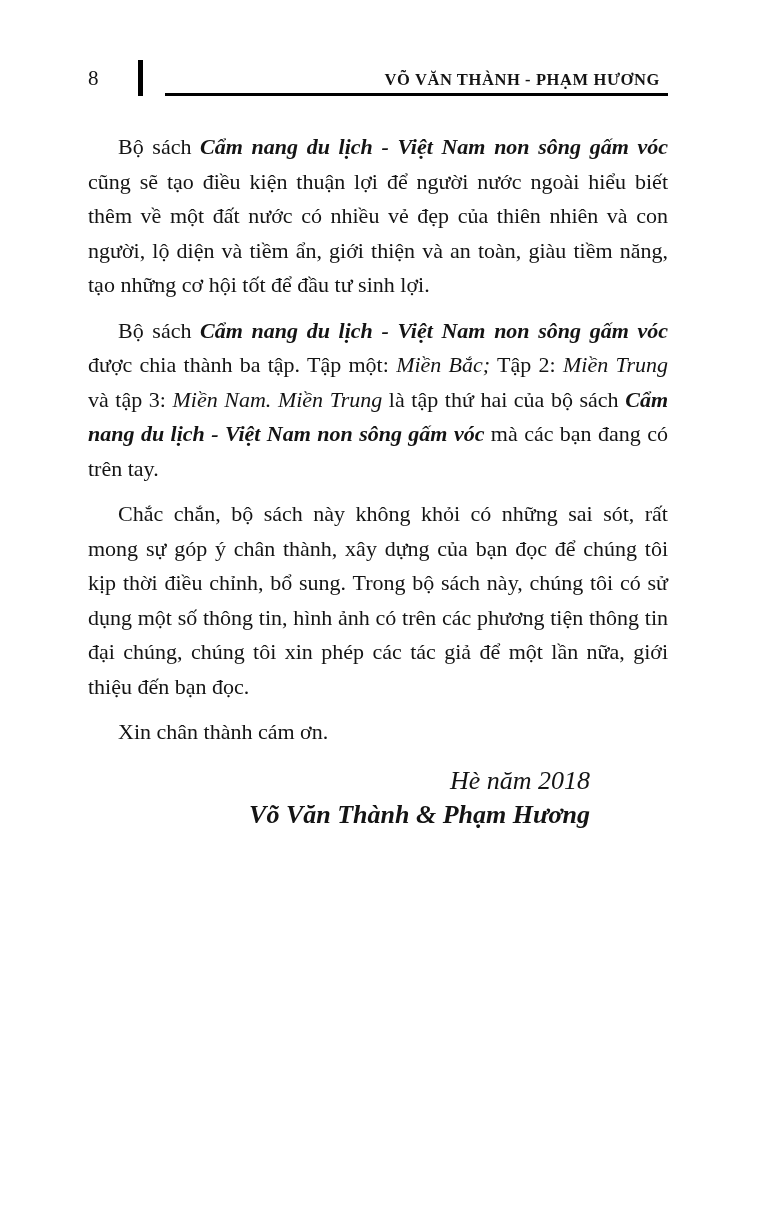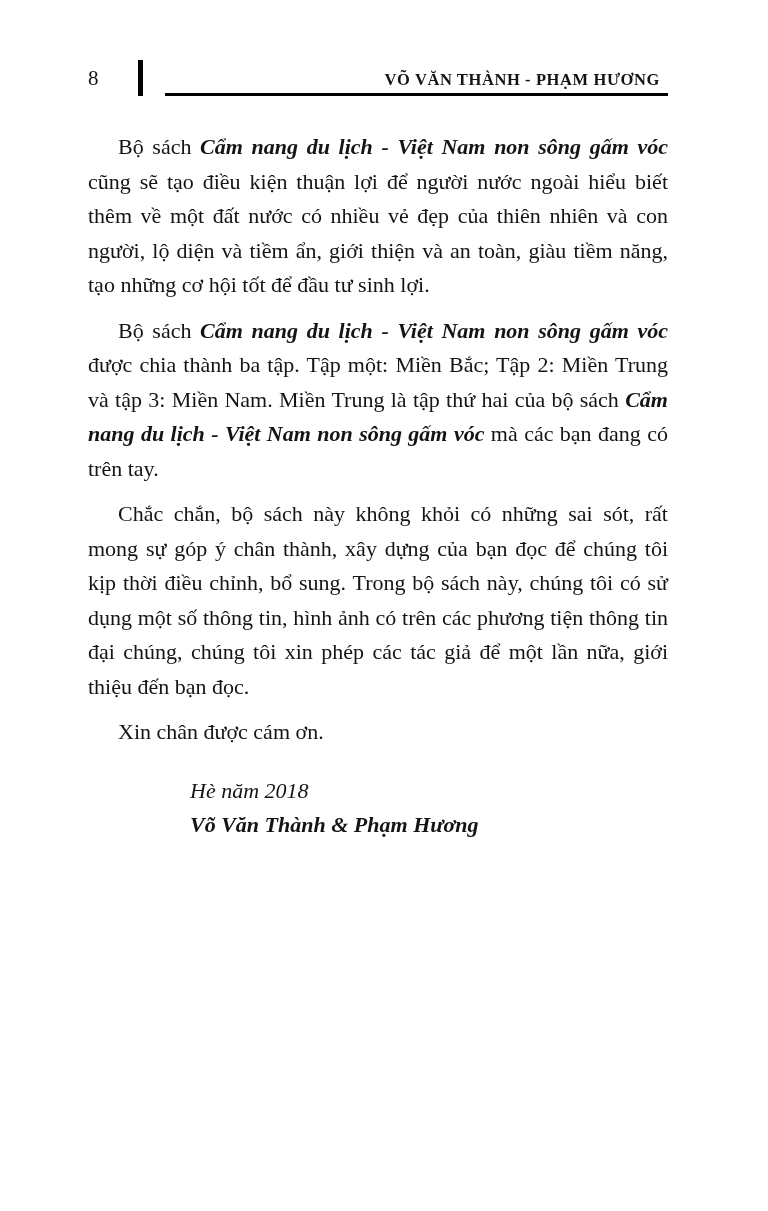--- a/index.html
+++ b/index.html
@@ -48,45 +48,45 @@
     margin: 32px 100px 0 88px;
     font-size: 22px;
     line-height: 34.5px;
     text-align: justify;
   }
   .body-text p {
     text-indent: 30px;
     margin-bottom: 11px;
   }
   .seg-normal { font-style: normal; }
-  .seg-italic { }
+  .seg-italic { font-style: italic; }
   .seg-bold-italic { font-style: italic; font-weight: bold; }
   .signature-block {
     width: 400px;
-    margin: 24px 78px 0 auto;
-    text-align: left;
-    font-size: 22px;
+    margin: 14px 78px 0 auto;
+    text-align: right;
+    font-size: 26px;
     line-height: 34.5px;
   }
   .signature-date { font-style: italic; }
   .signature-authors { font-style: italic; font-weight: bold; }
 </style>
 </head>
 <body>
 
 <header class="page-header">
   <span class="page-number">8</span>
   <span class="header-separator-bar"></span>
   <span class="running-title">VÕ VĂN THÀNH - PHẠM HƯƠNG</span>
   <span class="header-rule"></span>
 </header>
 
 <main class="body-text">
   <p><span class="seg-normal">Bộ sách </span><span class="seg-bold-italic">Cẩm nang du lịch - Việt Nam non sông gấm vóc</span><span class="seg-normal"> cũng sẽ tạo điều kiện thuận lợi để người nước ngoài hiểu biết thêm về một đất nước có nhiều vẻ đẹp của thiên nhiên và con người, lộ diện và tiềm ẩn, giới thiện và an toàn, giàu tiềm năng, tạo những cơ hội tốt để đầu tư sinh lợi.</span></p>
   <p><span class="seg-normal">Bộ sách </span><span class="seg-bold-italic">Cẩm nang du lịch - Việt Nam non sông gấm vóc</span><span class="seg-normal"> được chia thành ba tập. Tập một: </span><span class="seg-italic">Miền Bắc;</span><span class="seg-normal"> Tập 2: </span><span class="seg-italic">Miền Trung</span><span class="seg-normal"> và tập 3: </span><span class="seg-italic">Miền Nam. Miền Trung</span><span class="seg-normal"> là tập thứ hai của bộ sách </span><span class="seg-bold-italic">Cẩm nang du lịch - Việt Nam non sông gấm vóc</span><span class="seg-normal"> mà các bạn đang có trên tay.</span></p>
   <p><span class="seg-normal">Chắc chắn, bộ sách này không khỏi có những sai sót, rất mong sự góp ý chân thành, xây dựng của bạn đọc để chúng tôi kịp thời điều chỉnh, bổ sung. Trong bộ sách này, chúng tôi có sử dụng một số thông tin, hình ảnh có trên các phương tiện thông tin đại chúng, chúng tôi xin phép các tác giả để một lần nữa, giới thiệu đến bạn đọc.</span></p>
-  <p><span class="seg-normal">Xin chân được cám ơn.</span></p>
+  <p><span class="seg-normal">Xin chân thành cám ơn.</span></p>
 
   <div class="signature-block">
     <div class="signature-date">Hè năm 2018</div>
     <div class="signature-authors">Võ Văn Thành &amp; Phạm Hương</div>
   </div>
 </main>
 
 </body></html>

